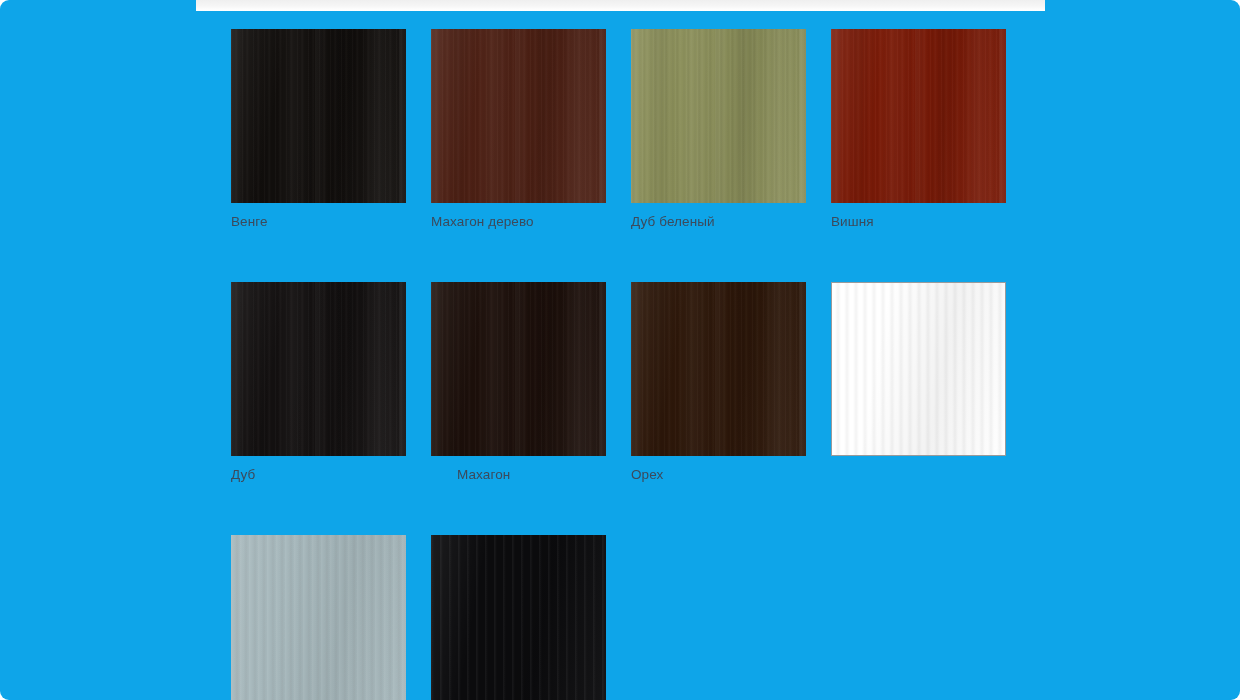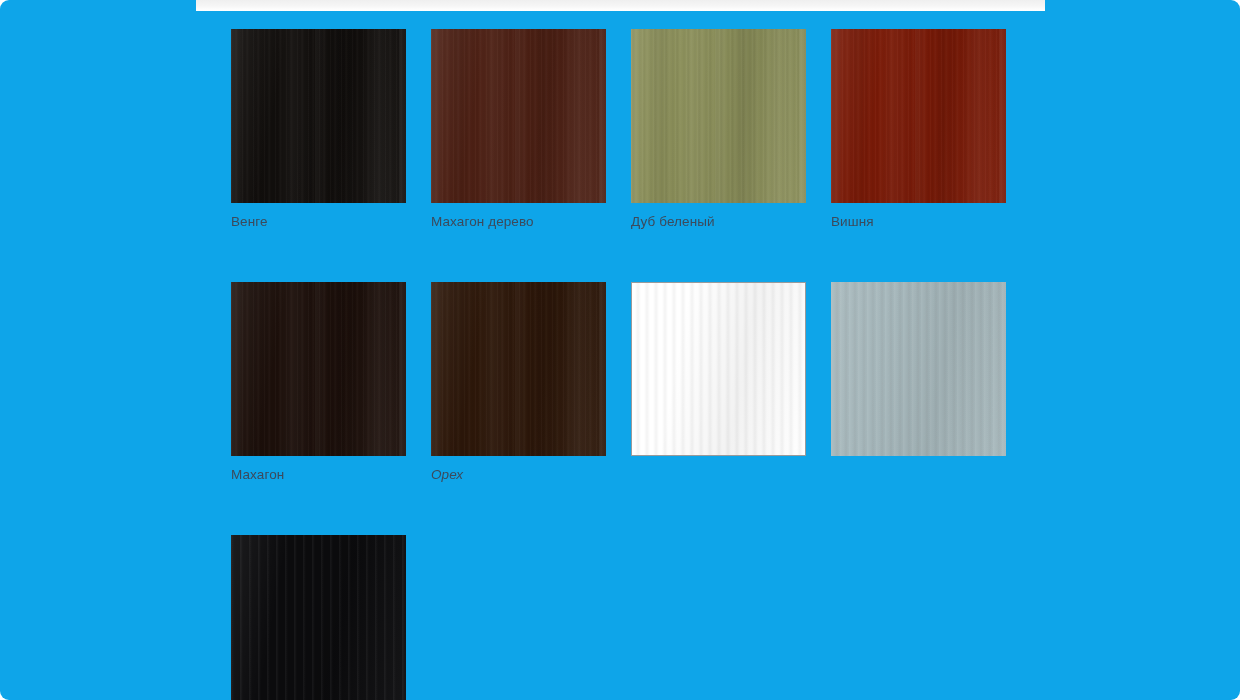--- a/index.html
+++ b/index.html
@@ -154,34 +154,42 @@
       </div>
       <div class="swatch-card">
         <div class="swatch-chip" style="background: rgb(122, 26, 7);">
           <span class="grain"></span>
           <span class="grain-wide"></span>
           <span class="sheen"></span>
         </div>
         <div class="swatch-label" style="color: rgb(60, 74, 92);">Вишня</div>
       </div>
       <div class="swatch-card">
+        <div class="swatch-chip" style="background: rgb(19, 16, 16);">
+          <span class="grain"></span>
+          <span class="grain-wide"></span>
+          <span class="sheen"></span>
+        </div>
+        <div class="swatch-label" style="color: rgb(60, 74, 92);">Дуб</div>
+      </div>
+      <div class="swatch-card">
         <div class="swatch-chip" style="background: rgb(28, 15, 10);">
           <span class="grain"></span>
           <span class="grain-wide"></span>
           <span class="sheen"></span>
         </div>
-        <div class="swatch-label" style="color: rgb(60, 74, 92);">Махагон</div>
+        <div class="swatch-label" style="color: rgb(60, 74, 92); margin-left: 26px;">Махагон</div>
       </div>
       <div class="swatch-card">
         <div class="swatch-chip" style="background: rgb(45, 23, 9);">
           <span class="grain"></span>
           <span class="grain-wide"></span>
           <span class="sheen"></span>
         </div>
-        <div class="swatch-label" style="color: rgb(60, 74, 92); font-style: italic;">Орех</div>
+        <div class="swatch-label" style="color: rgb(60, 74, 92);">Орех</div>
       </div>
       <div class="swatch-card">
         <div class="swatch-chip flat bordered" style="background: rgb(255, 255, 255);">
           <span class="grain"></span>
           <span class="grain-wide"></span>
           <span class="sheen"></span>
         </div>
       </div>
       <div class="swatch-card">
         <div class="swatch-chip flat" style="background: rgb(167, 184, 188);">

